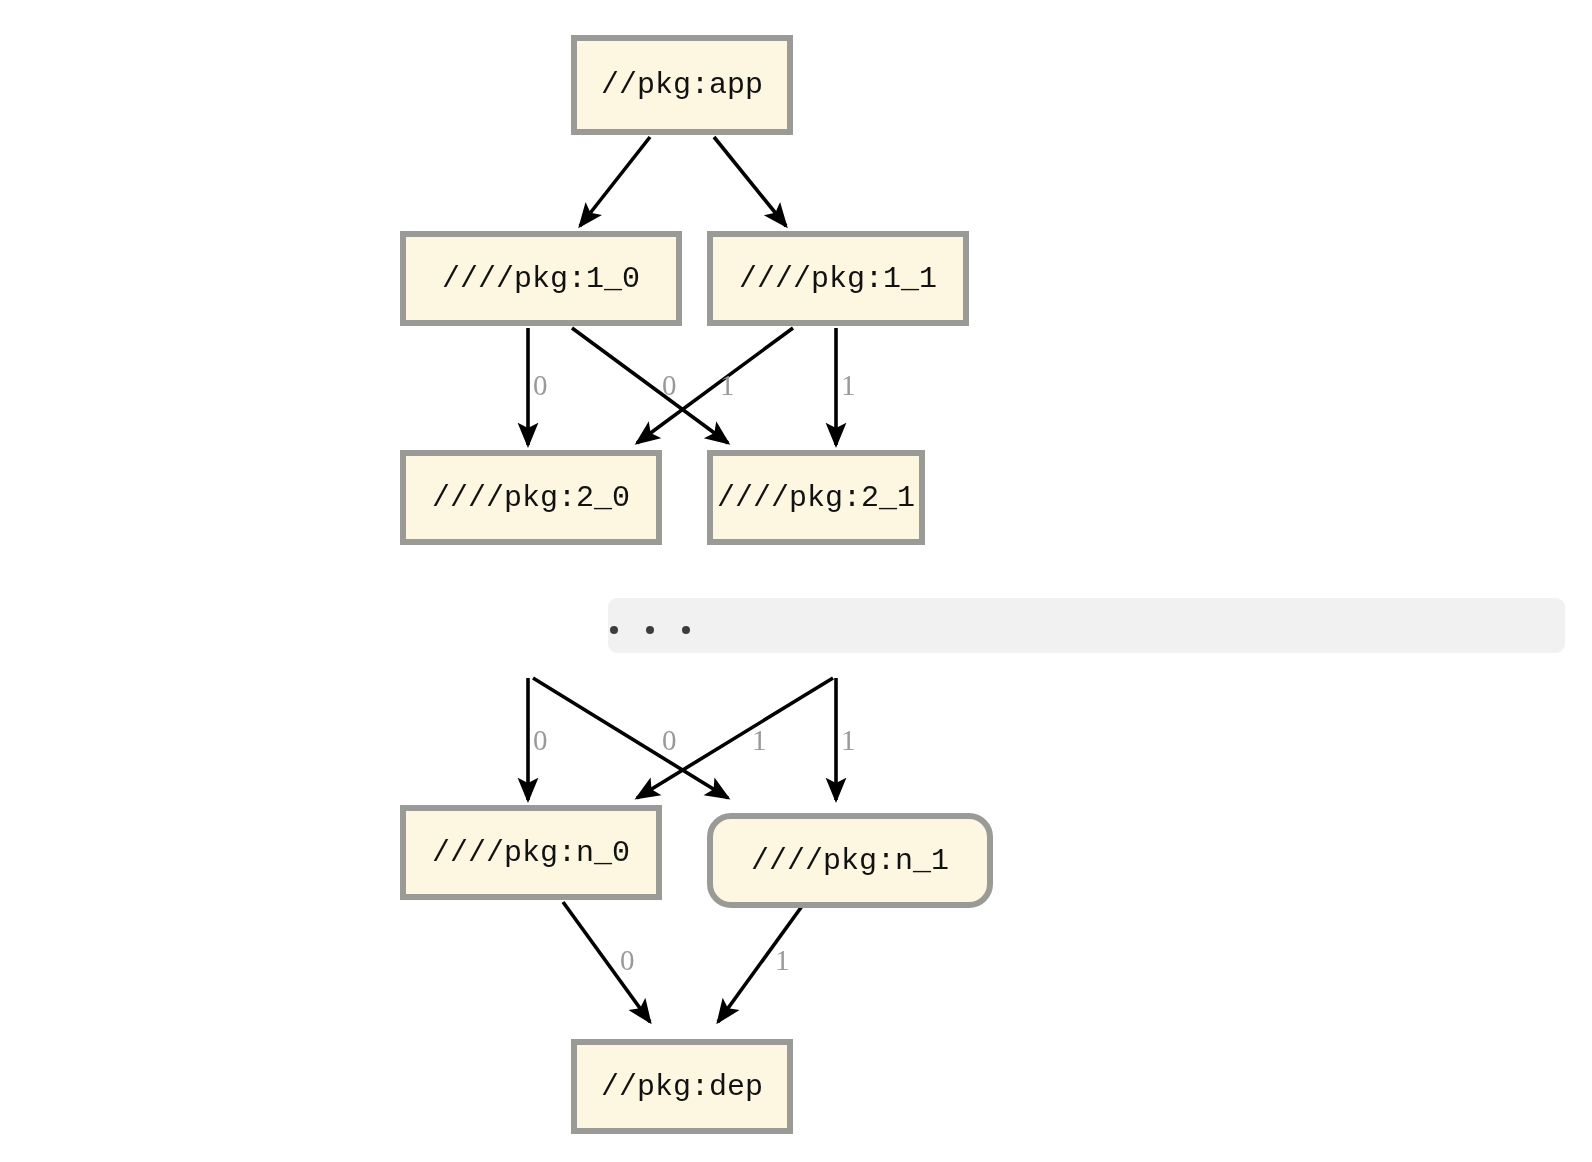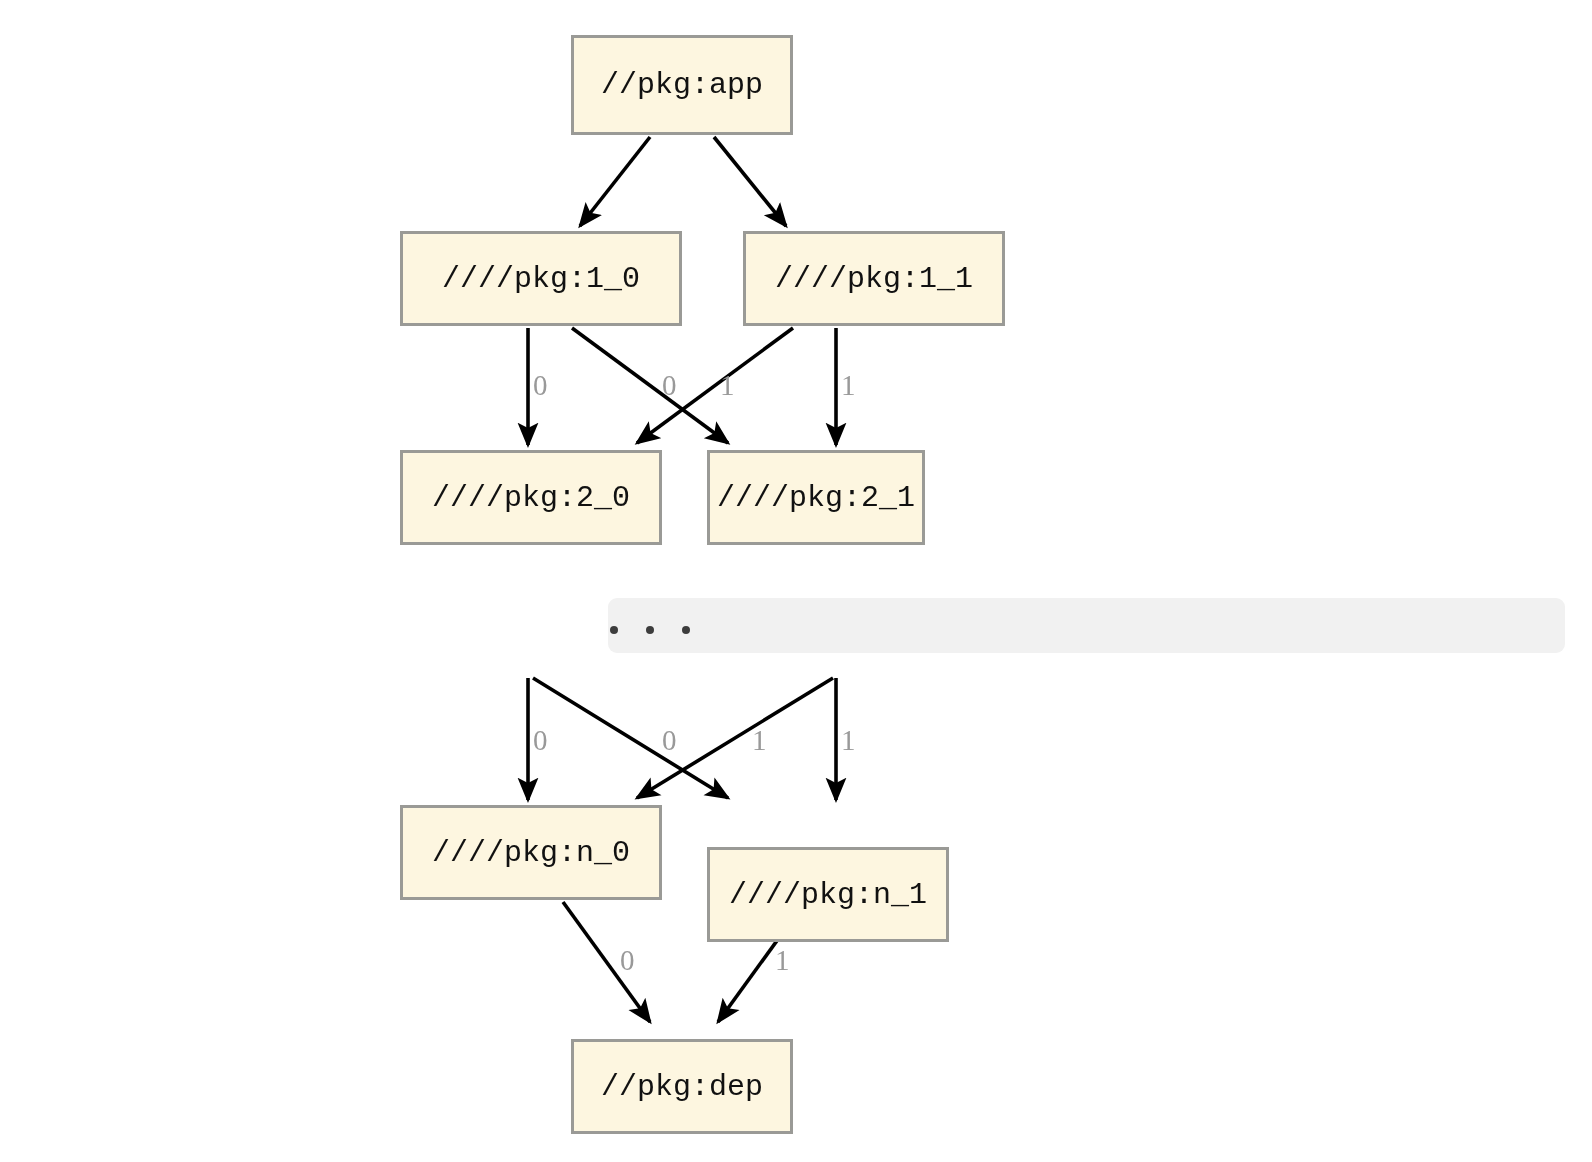--- a/index.html
+++ b/index.html
@@ -23,21 +23,21 @@
   #graph-svg {
     position: absolute;
     left: 0; top: 0;
     width: 1592px;
     height: 1162px;
   }
   .node-box {
     position: absolute;
     box-sizing: border-box;
     background: #fdf6e0;
-    border: 3px solid #14b8a6;
+    border: 6px solid #14b8a6;
     display: flex;
     align-items: center;
     justify-content: center;
     z-index: 3;
   }
   .node-label {
     font-family: "Liberation Mono", "DejaVu Sans Mono", monospace;
     font-size: 30px;
     color: #111111;
     letter-spacing: 0px;
@@ -110,33 +110,33 @@
       <span class="ellipsis-dot" style="background: rgb(61, 61, 61);"></span>
     </div>
 
   <div id="nodes-layer">
       <div class="node-box" style="left: 571px; top: 35px; width: 222px; height: 100px; background: rgb(253, 246, 224); border-color: rgb(154, 154, 150);">
         <span class="node-label">//pkg:app</span>
       </div>
       <div class="node-box" style="left: 400px; top: 231px; width: 282px; height: 95px; background: rgb(253, 246, 224); border-color: rgb(154, 154, 150);">
         <span class="node-label">////pkg:1_0</span>
       </div>
-      <div class="node-box" style="left: 707px; top: 231px; width: 262px; height: 95px; background: rgb(253, 246, 224); border-color: rgb(154, 154, 150); margin-left: 36px;">
+      <div class="node-box" style="left: 707px; top: 231px; width: 262px; height: 95px; background: rgb(253, 246, 224); border-color: rgb(154, 154, 150);">
         <span class="node-label">////pkg:1_1</span>
       </div>
       <div class="node-box" style="left: 400px; top: 450px; width: 262px; height: 95px; background: rgb(253, 246, 224); border-color: rgb(154, 154, 150); justify-content: center;">
         <span class="node-label">////pkg:2_0</span>
       </div>
       <div class="node-box" style="left: 707px; top: 450px; width: 218px; height: 95px; background: rgb(253, 246, 224); border-color: rgb(154, 154, 150);">
         <span class="node-label">////pkg:2_1</span>
       </div>
       <div class="node-box" style="left: 400px; top: 805px; width: 262px; height: 95px; background: rgb(253, 246, 224); border-color: rgb(154, 154, 150);">
         <span class="node-label">////pkg:n_0</span>
       </div>
-      <div class="node-box" style="left: 707px; top: 847px; width: 242px; height: 95px; background: rgb(253, 246, 224); border-color: rgb(154, 154, 150);">
+      <div class="node-box" style="left: 707px; top: 813px; width: 286px; height: 95px; background: rgb(253, 246, 224); border-color: rgb(154, 154, 150); border-radius: 24px;">
         <span class="node-label">////pkg:n_1</span>
       </div>
       <div class="node-box" style="left: 571px; top: 1027px; width: 222px; height: 95px; background: rgb(253, 246, 224); border-color: rgb(154, 154, 150); margin-top: 12px;">
         <span class="node-label">//pkg:dep</span>
       </div>
     </div>
 
   <div id="edge-labels-layer">
       <div class="edge-label" style="left: 533px; top: 371px; color: rgb(153, 153, 153);">0</div>
       <div class="edge-label" style="left: 662px; top: 371px; color: rgb(153, 153, 153);">0</div>

